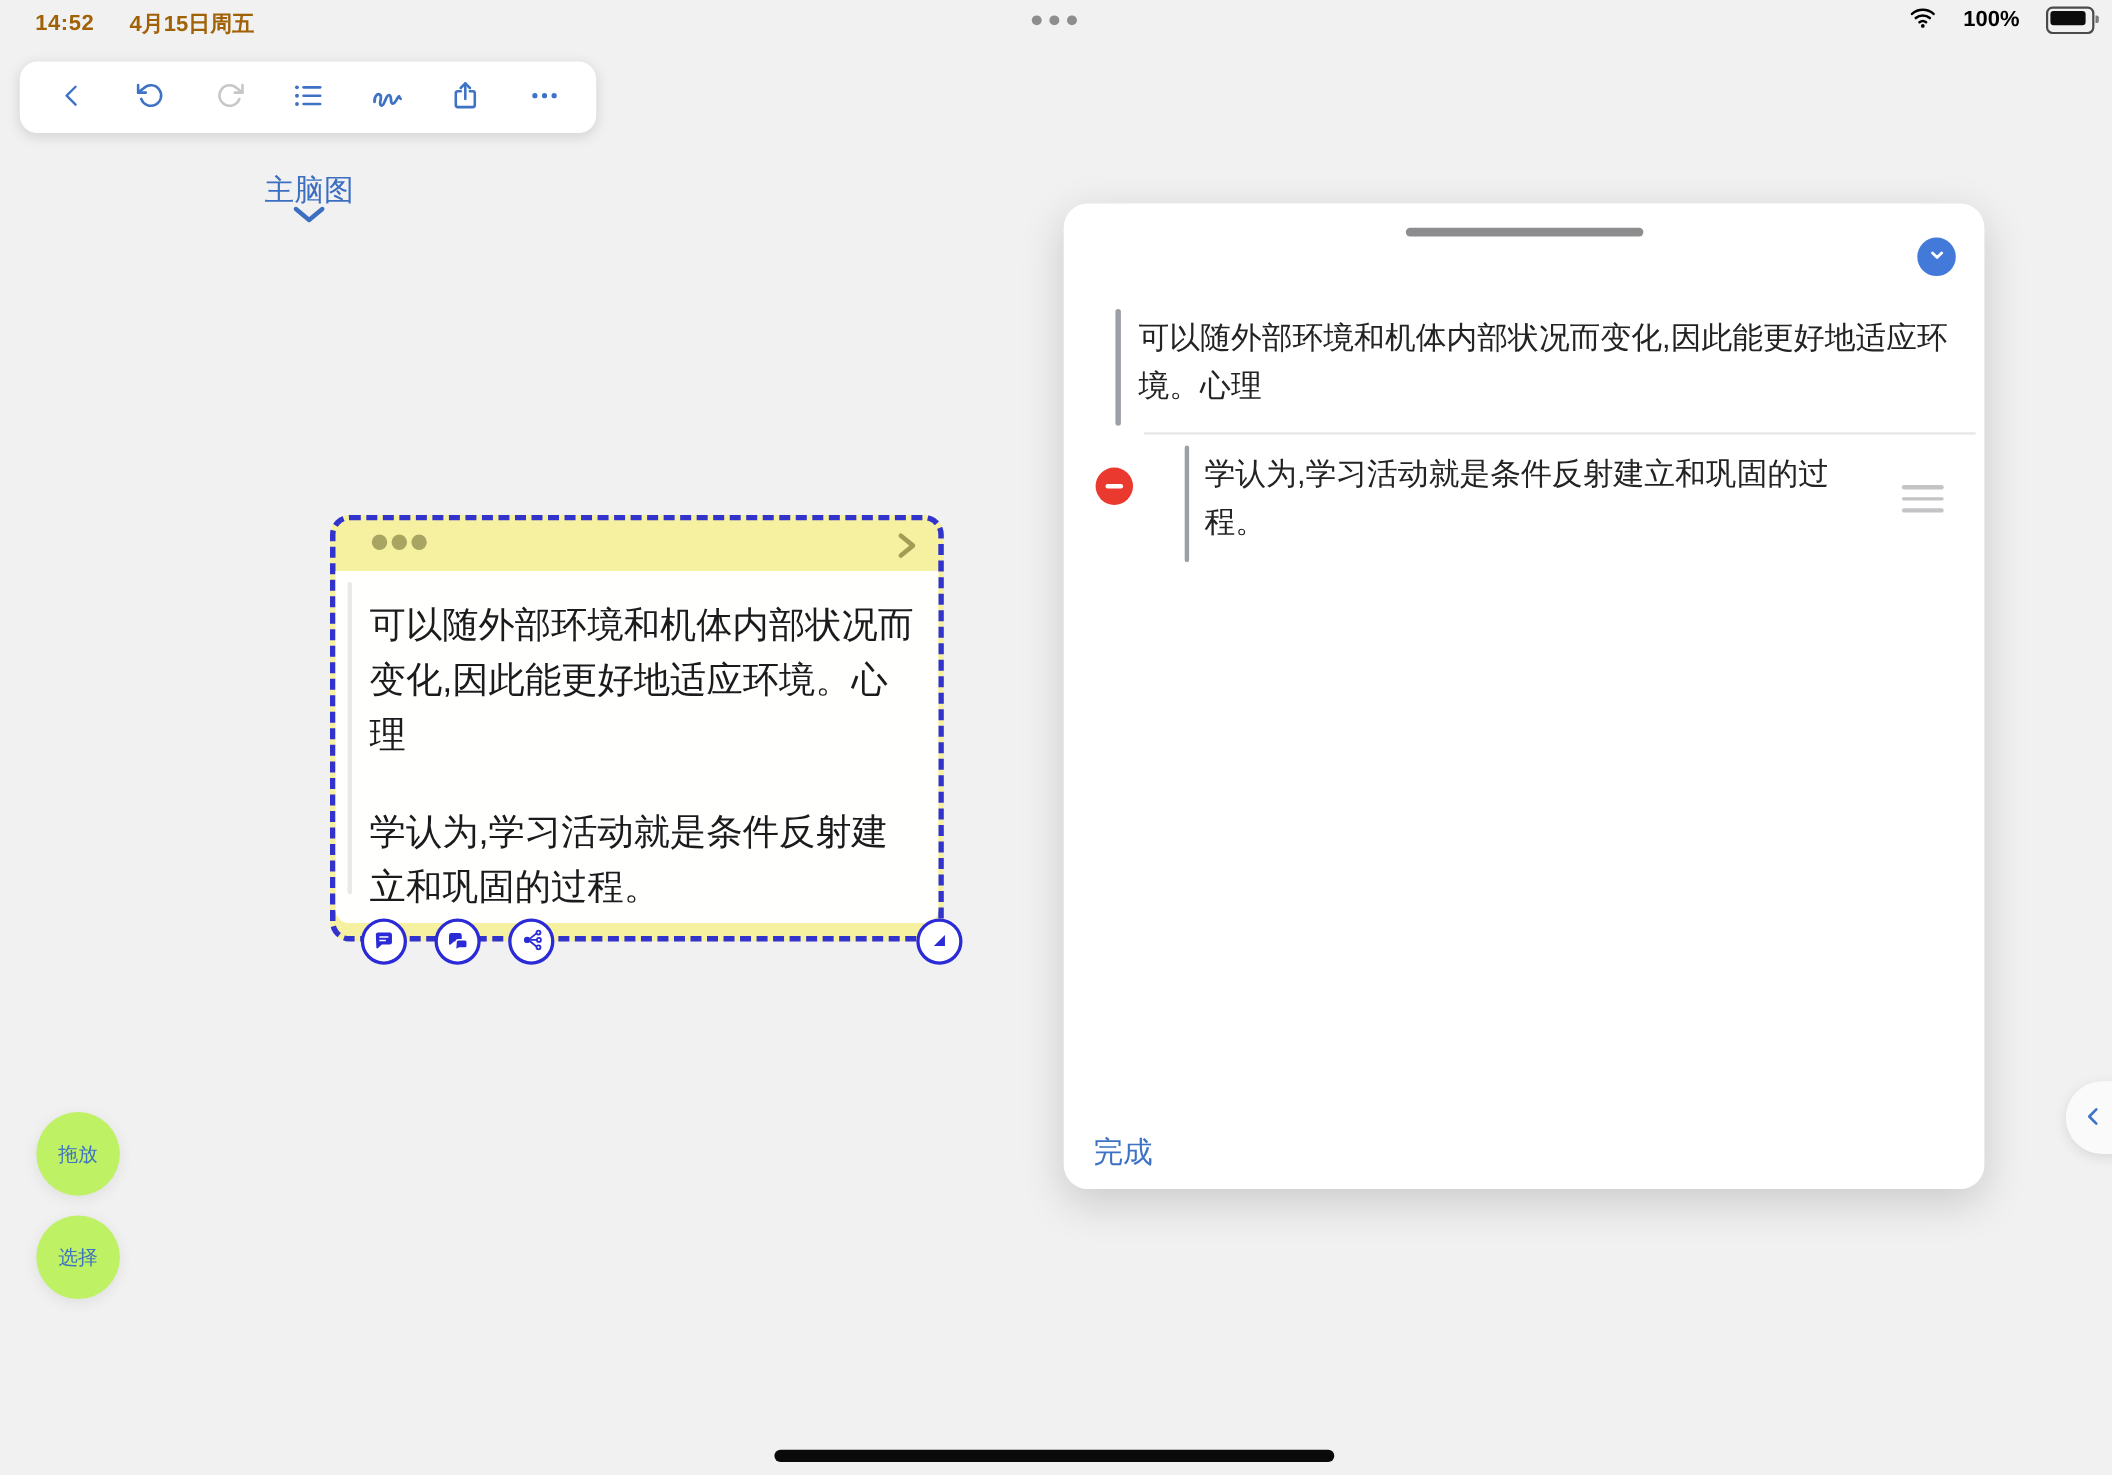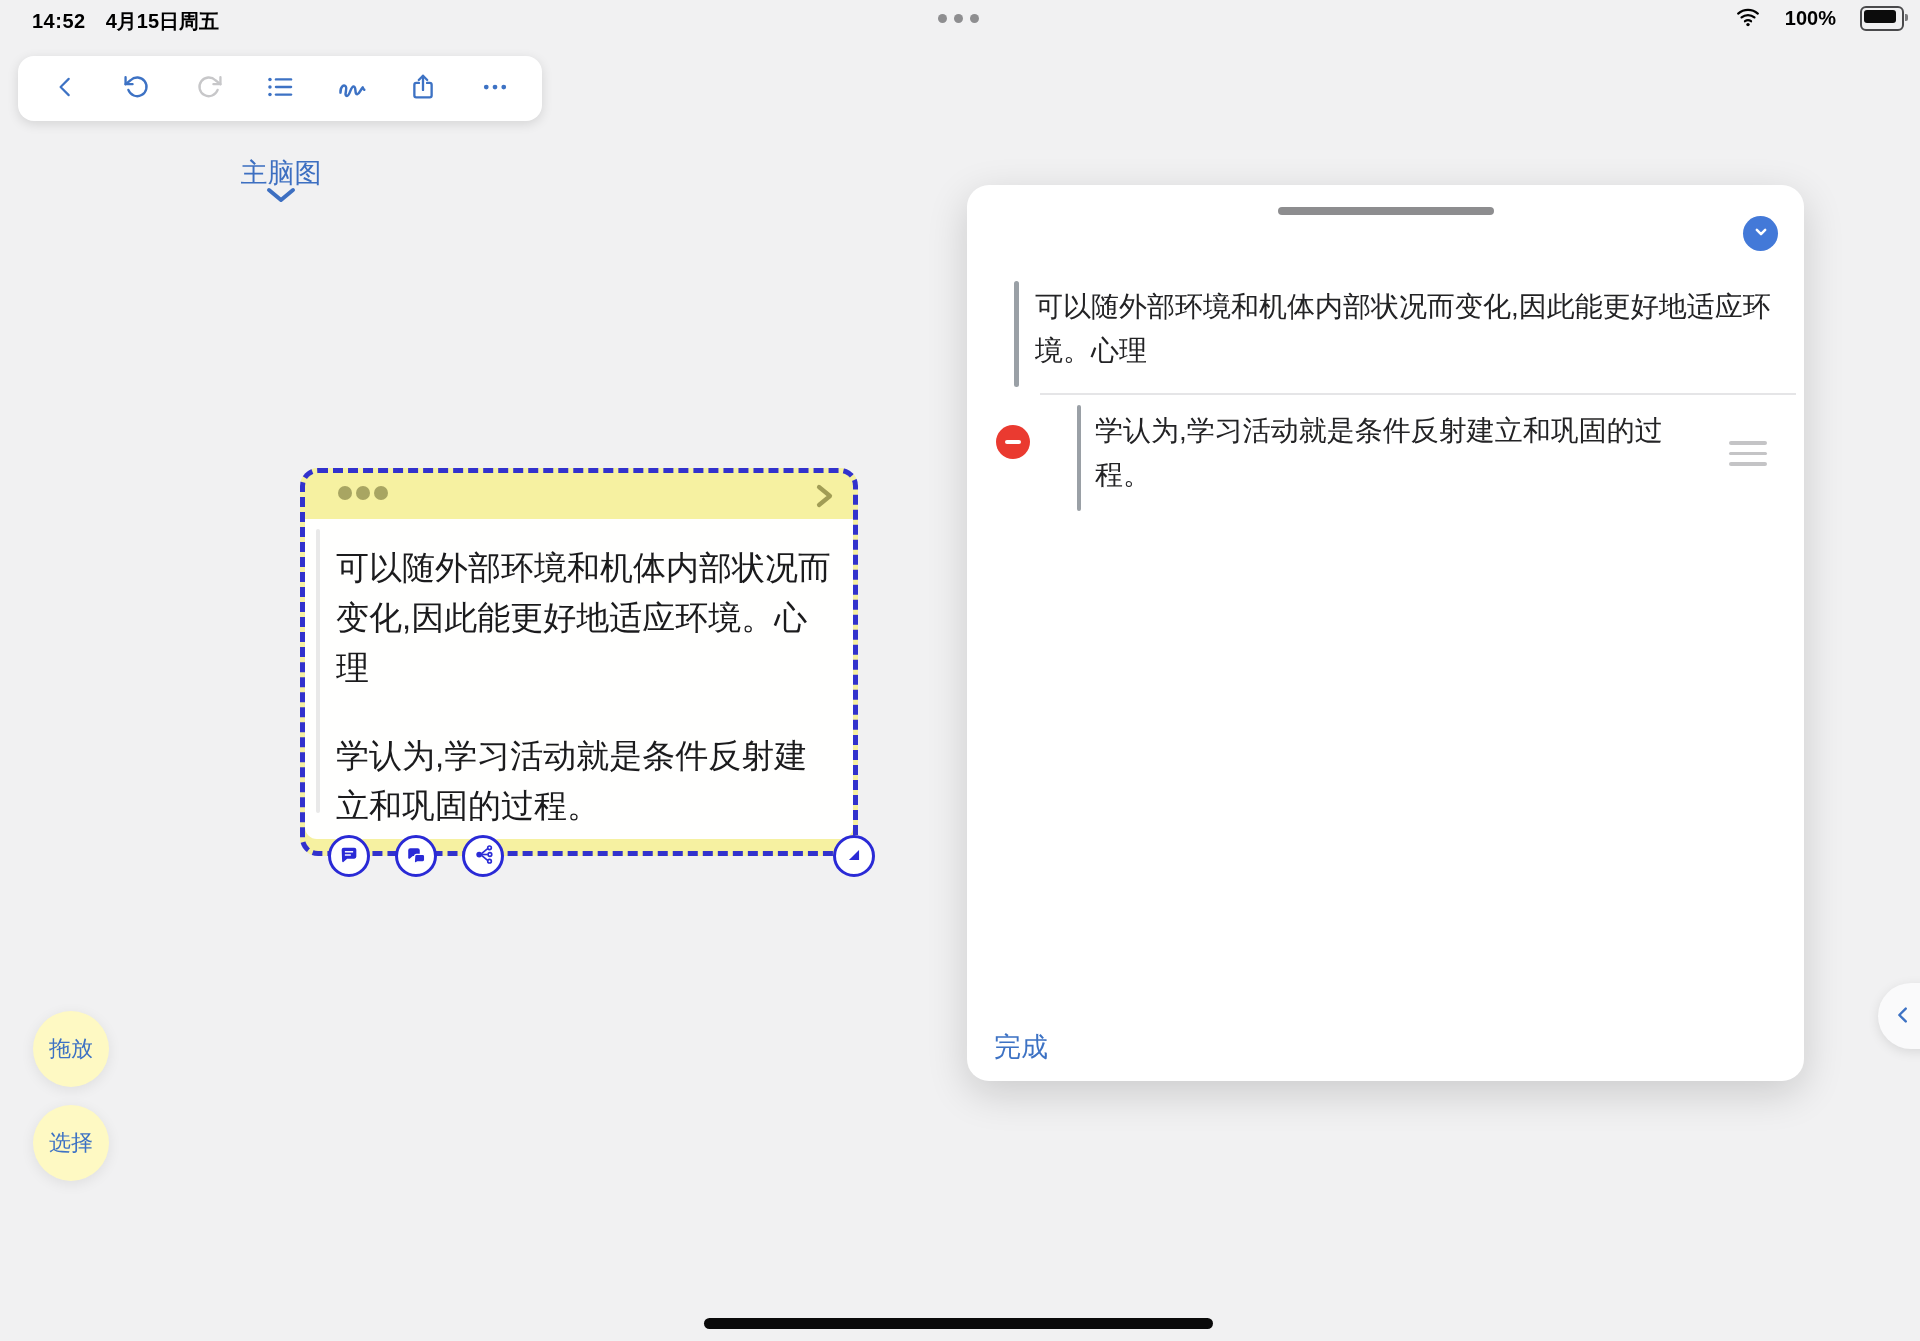--- a/index.html
+++ b/index.html
@@ -1,22 +1,22 @@
 <!DOCTYPE html>
 <html><head>
 <meta charset="utf-8">
 <style>
   html,body{margin:0;padding:0;}
   body{font-family:"Liberation Sans","DejaVu Sans",sans-serif;-webkit-font-smoothing:antialiased;}
   #stage{position:relative;width:1920px;height:1341px;background:#f1f1f2;overflow:hidden;}
 
   
-  .status-left{position:absolute;left:32px;top:8px;display:flex;align-items:center;color:#000000;font-size:20px;font-weight:600;}
+  .status-left{position:absolute;left:32px;top:8px;display:flex;align-items:center;color:#a16207;font-size:20px;font-weight:600;}
   .status-time{letter-spacing:.5px;}
-  .status-date{margin-left:20px;text-align:center;}
+  .status-date{margin-left:32px;text-align:center;}
   .mt-dots{position:absolute;left:938px;top:14px;display:flex;gap:7px;}
   .mt-dots i{width:9px;height:9px;border-radius:50%;background:#8e8e90;}
   .status-right{position:absolute;right:16px;top:6px;display:flex;align-items:center;gap:24px;}
   .battery-pct{font-size:20px;font-weight:600;color:#000;}
   .battery{position:relative;width:40px;height:21px;border:2px solid #4a4a4c;border-radius:6px;}
   .battery .fill{position:absolute;left:2px;top:2px;width:32px;height:13px;background:#0c0c0c;border-radius:3px;}
   .battery::after{content:"";position:absolute;right:-6px;top:6px;width:3px;height:7px;background:#7c7c7e;border-radius:0 2px 2px 0;}
 
   
   .toolbar{position:absolute;left:18px;top:56px;width:524px;height:65px;background:#fff;border-radius:16px;
@@ -60,22 +60,22 @@
   .delete-btn{position:absolute;left:29px;top:20px;width:34px;height:34px;border:none;border-radius:50%;background:#ea3a30;
     display:flex;align-items:center;justify-content:center;padding:0;cursor:pointer;}
   .delete-btn i{width:16px;height:3.5px;background:#fff;border-radius:2px;}
   .comment-row .v-bar{position:absolute;left:110px;top:0;height:106px;width:4px;}
   .comment-text{position:absolute;left:128px;top:4px;width:620px;font-size:28px;line-height:44px;color:#232325;margin:0;}
   .reorder-handle{position:absolute;right:37px;top:36px;display:flex;flex-direction:column;gap:7px;cursor:grab;background:none;border:none;padding:0;}
   .reorder-handle i{width:38px;height:3.5px;background:#c4c4c6;border-radius:2px;}
   .done-btn{position:absolute;left:27px;bottom:16px;background:none;border:none;padding:0;color:#3d72c4;font-size:27px;font-weight:500;cursor:pointer;font-family:Liberation Mono, monospace;margin-top:48px;}
 
   
-  .float-btn{position:absolute;left:33px;width:76px;height:76px;border:none;border-radius:50%;background:#fef9c3;
-    box-shadow:0 3px 14px rgba(0,0,0,.08);color:#3d72c4;font-size:22px;font-weight:500;cursor:pointer;font-family:inherit;
+  .float-btn{position:absolute;left:33px;width:76px;height:76px;border:none;border-radius:50%;background:#bef264;
+    box-shadow:0 3px 14px rgba(0,0,0,.08);color:#3d72c4;font-size:18px;font-weight:500;cursor:pointer;font-family:inherit;
     display:flex;align-items:center;justify-content:center;}
   .float-drag{top:1011px;}
   .float-select{top:1105px;}
 
   
   .edge-tab{position:absolute;left:1878px;top:983px;width:62px;height:66px;background:#fafafb;border-radius:33px 0 0 33px;
     box-shadow:0 3px 12px rgba(0,0,0,.10);border:none;display:flex;align-items:center;padding:0 0 0 14px;cursor:pointer;}
 
   
   .home-indicator{position:absolute;left:704px;top:1318px;width:509px;height:11px;background:#0a0a0a;border-radius:6px;cursor:grab;}

